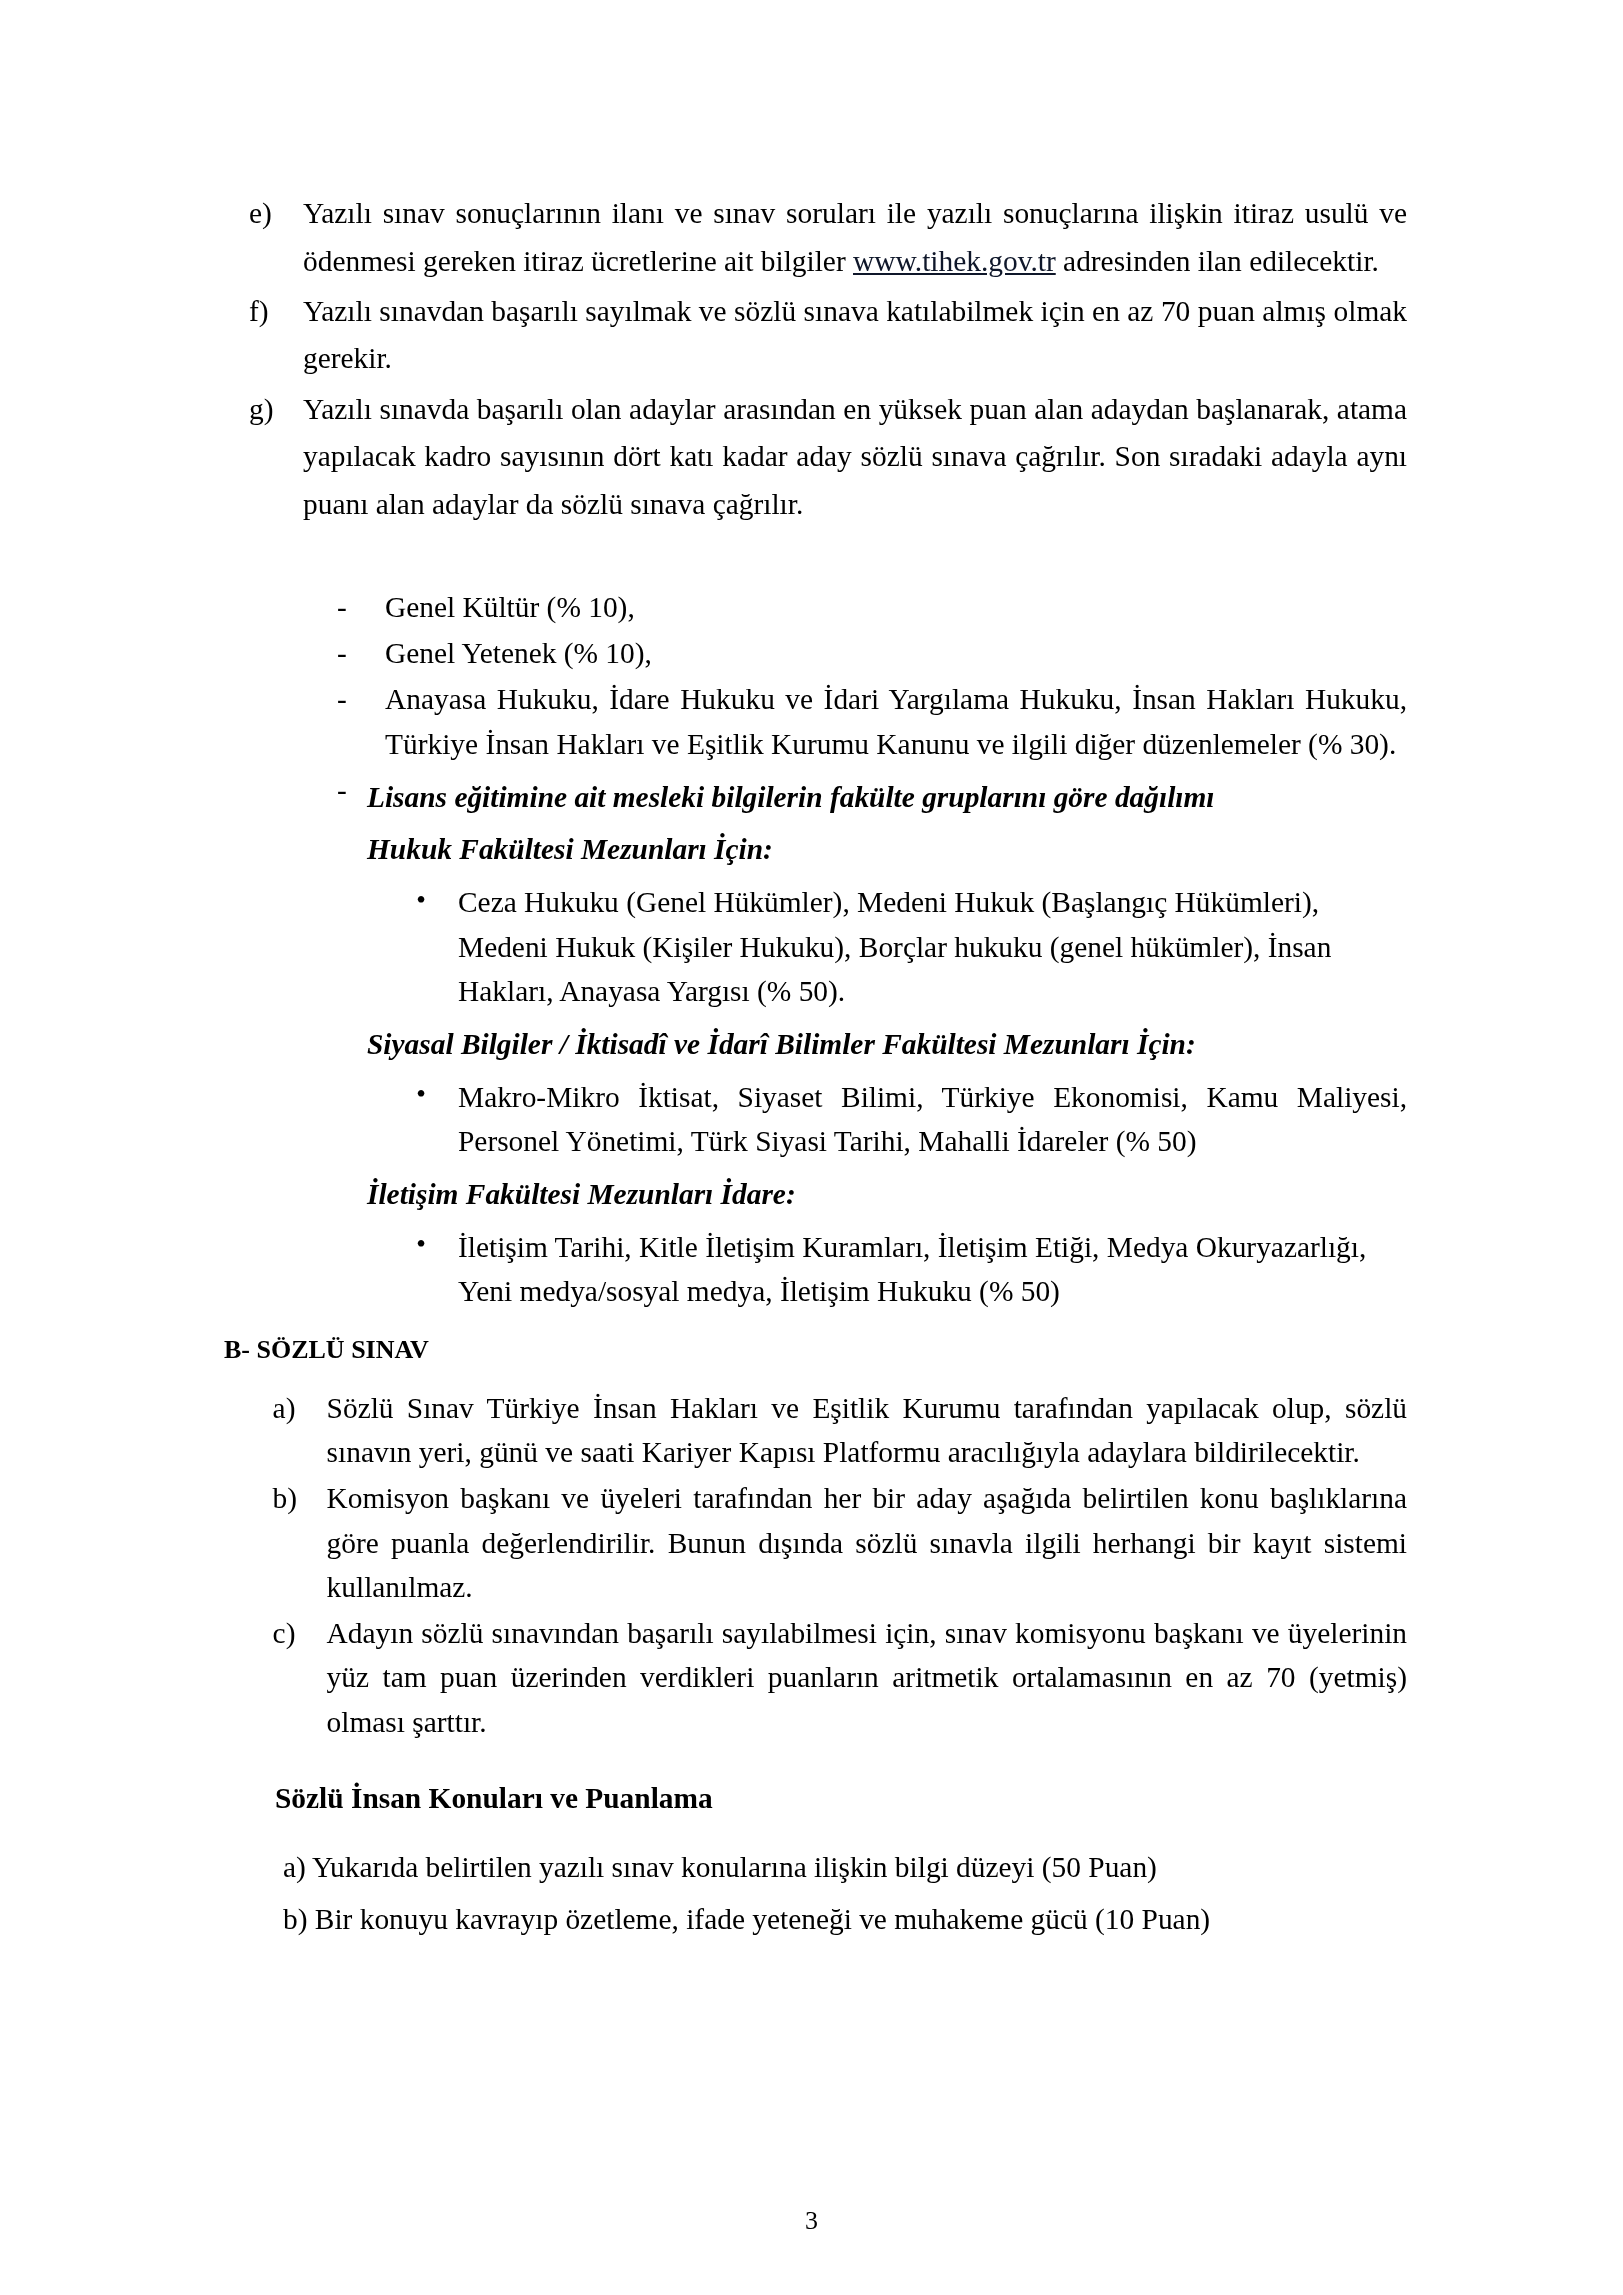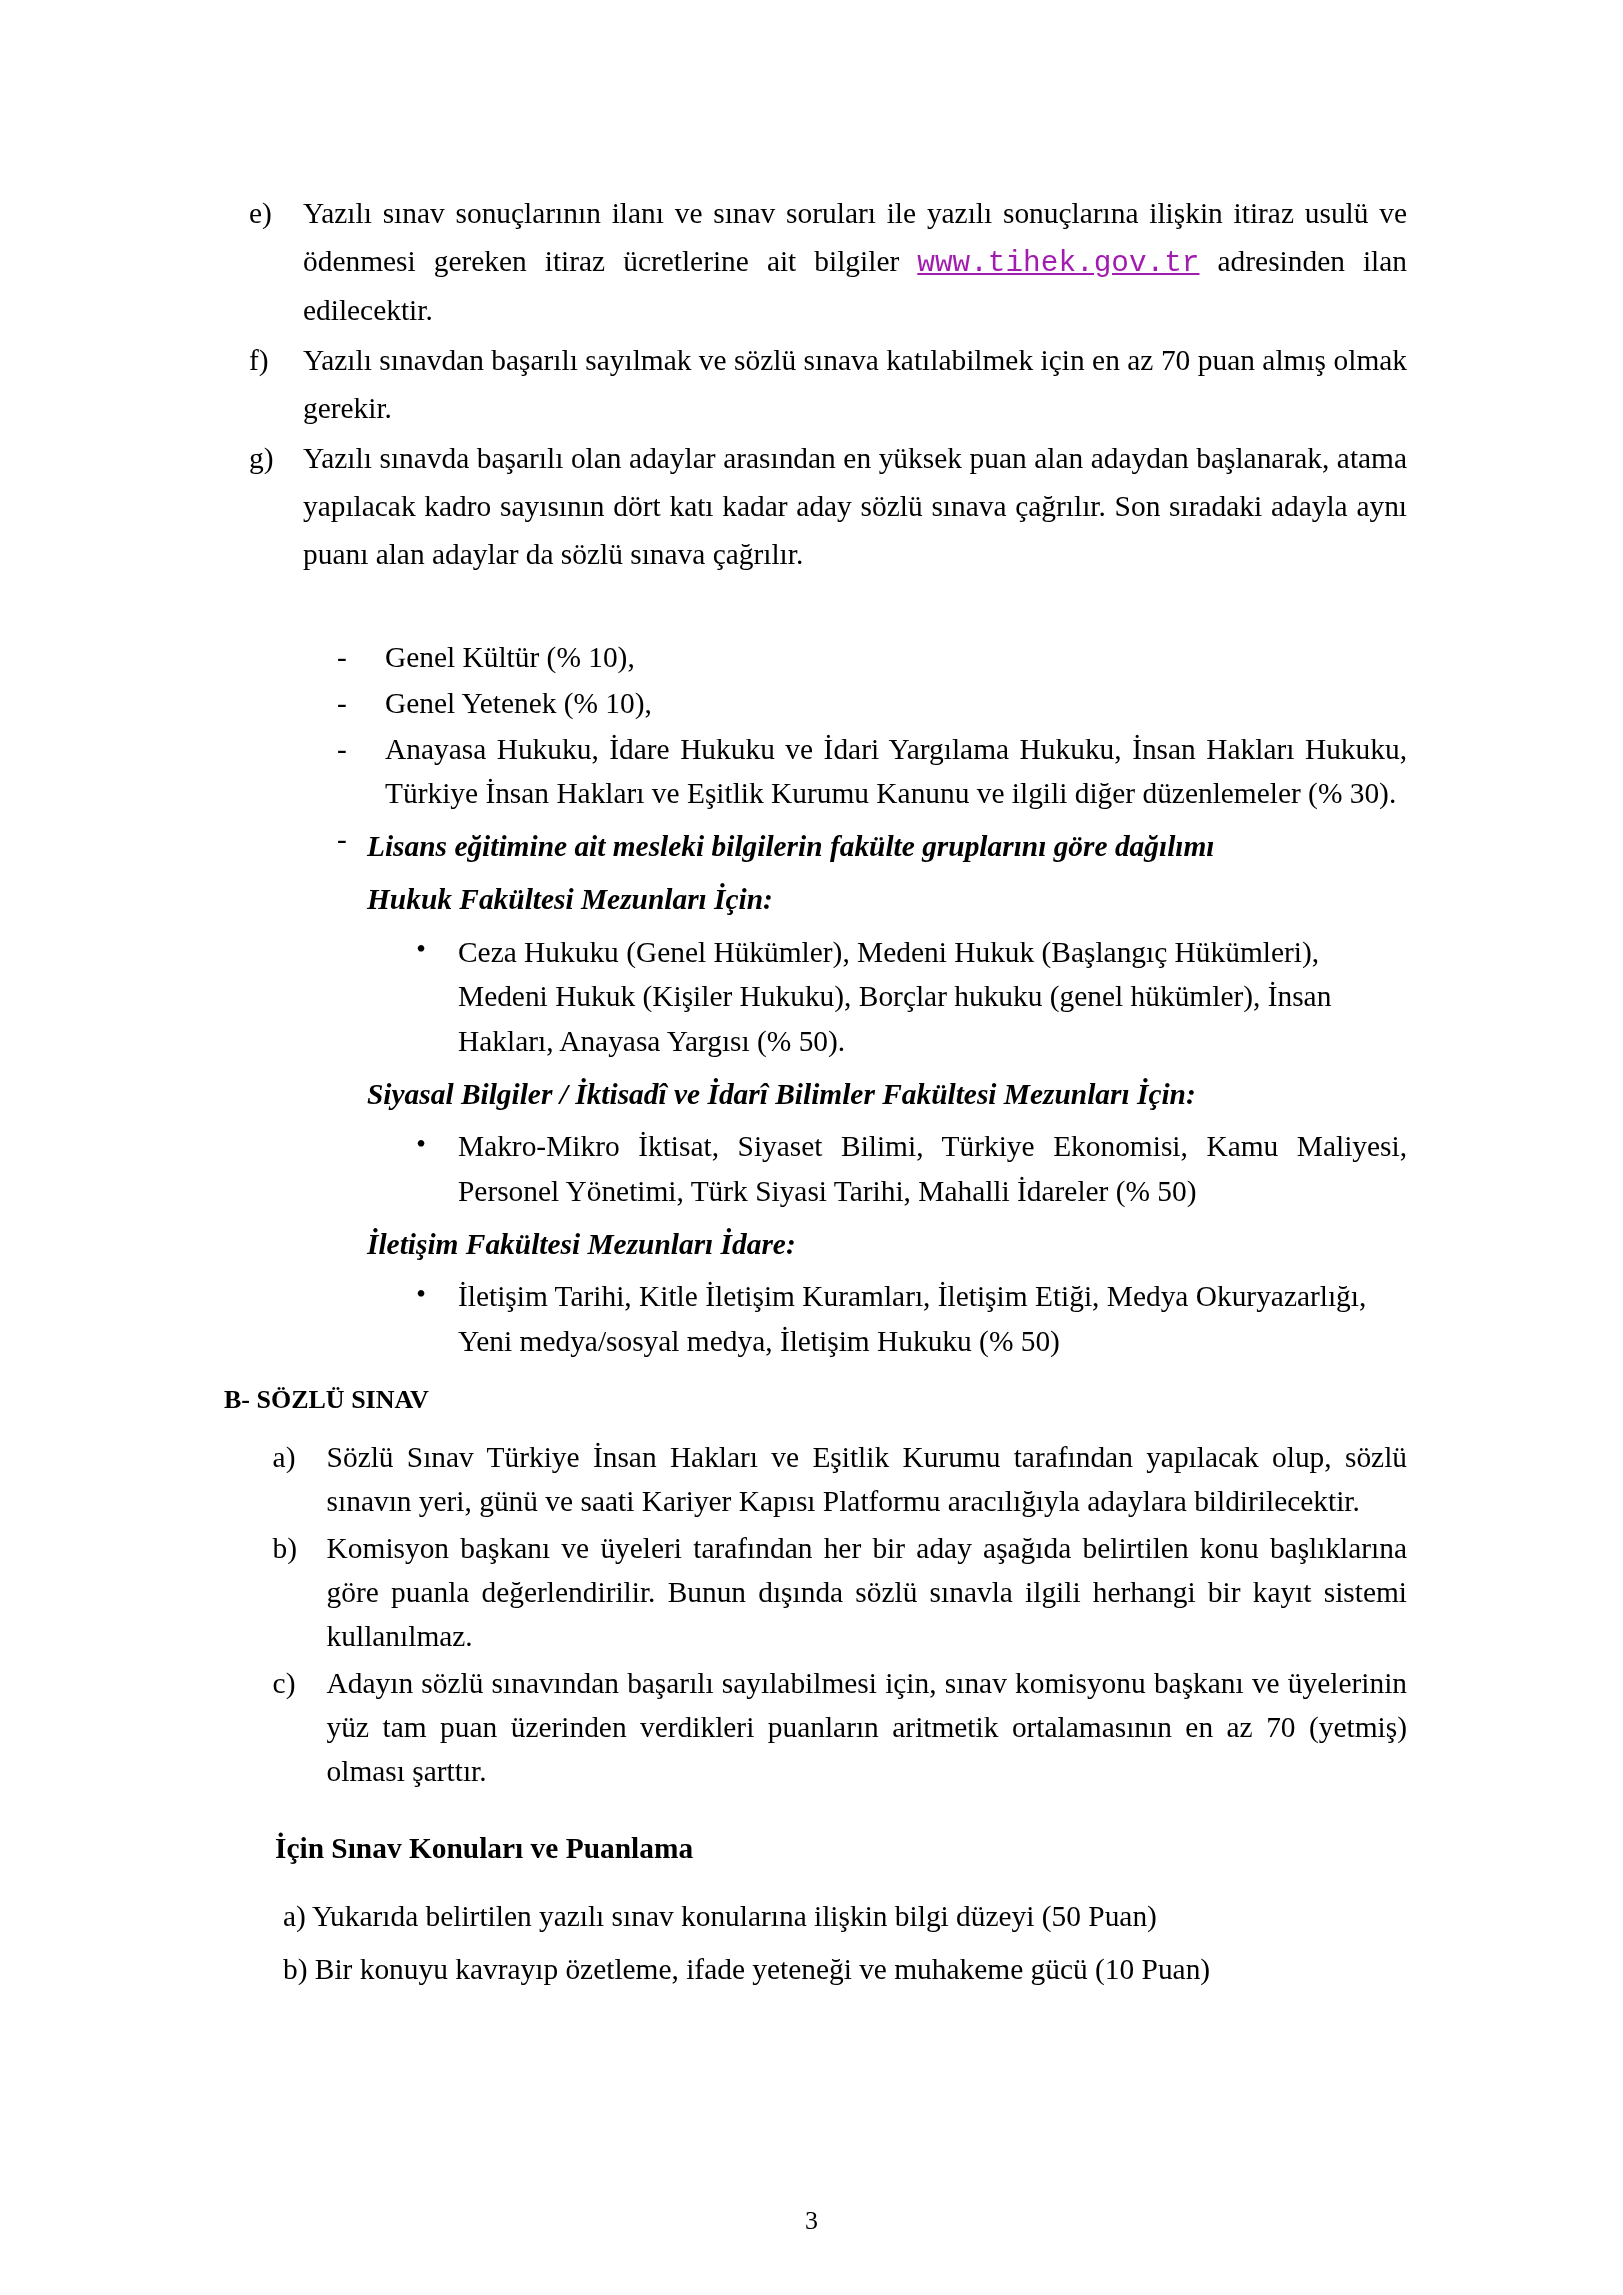--- a/index.html
+++ b/index.html
@@ -137,21 +137,21 @@
   .subgroup { margin-left: 110px; }
   .bodygroup { margin-left: 23.6px; }
 </style>
 </head>
 <body>
 
 <div class="page">
 
   <div class="para lettered">
     <span class="marker">e)</span>
-    <span>Yazılı sınav sonuçlarının ilanı ve sınav soruları ile yazılı sonuçlarına ilişkin itiraz usulü ve ödenmesi gereken itiraz ücretlerine ait bilgiler </span><a class="ul-link" href="#" style="color:#a21caf;font-family:Liberation Mono, monospace;">www.tihek.gov.tr</a><span> adresinden ilan edilecektir.</span>
+    <span>Yazılı sınav sonuçlarının ilanı ve sınav soruları ile yazılı sonuçlarına ilişkin itiraz usulü ve ödenmesi gereken itiraz ücretlerine ait bilgiler </span><a class="ul-link" href="#" style="color:#0f172a;">www.tihek.gov.tr</a><span> adresinden ilan edilecektir.</span>
   </div>
 
   <div class="para lettered">
     <span class="marker">f)</span>
     <span>Yazılı sınavdan başarılı sayılmak ve sözlü sınava katılabilmek için en az 70 puan almış olmak gerekir.</span>
   </div>
 
   <div class="para lettered">
     <span class="marker">g)</span>
     <span>Yazılı sınavda başarılı olan adaylar arasından en yüksek puan alan adaydan başlanarak, atama yapılacak kadro sayısının dört katı kadar aday sözlü sınava çağrılır. Son sıradaki adayla aynı puanı alan adaylar da sözlü sınava çağrılır.</span>
@@ -219,21 +219,21 @@
     </div>
     <div class="para lettered" style="line-height:1.50;">
       <span class="marker" style="line-height:1.50;">c)</span>
       <span>Adayın sözlü sınavından başarılı sayılabilmesi için, sınav komisyonu başkanı ve üyelerinin yüz tam puan üzerinden verdikleri puanların aritmetik ortalamasının en az 70 (yetmiş) olması şarttır.</span>
     </div>
   </div>
 
   <div class="spacer-md"></div>
 
   <div class="block-indent-1">
-    <h3 class="section-head">İçin Sınav Konuları ve Puanlama</h3>
+    <h3 class="section-head">Sözlü İnsan Konuları ve Puanlama</h3>
     <div class="spacer-sm"></div>
     <p class="plainline">a) Yukarıda belirtilen yazılı sınav konularına ilişkin bilgi düzeyi (50 Puan)</p>
     <p class="plainline">b) Bir konuyu kavrayıp özetleme, ifade yeteneği ve muhakeme gücü (10 Puan)</p>
   </div>
 
   <div class="page-number">3</div>
 
 </div>
 
 

